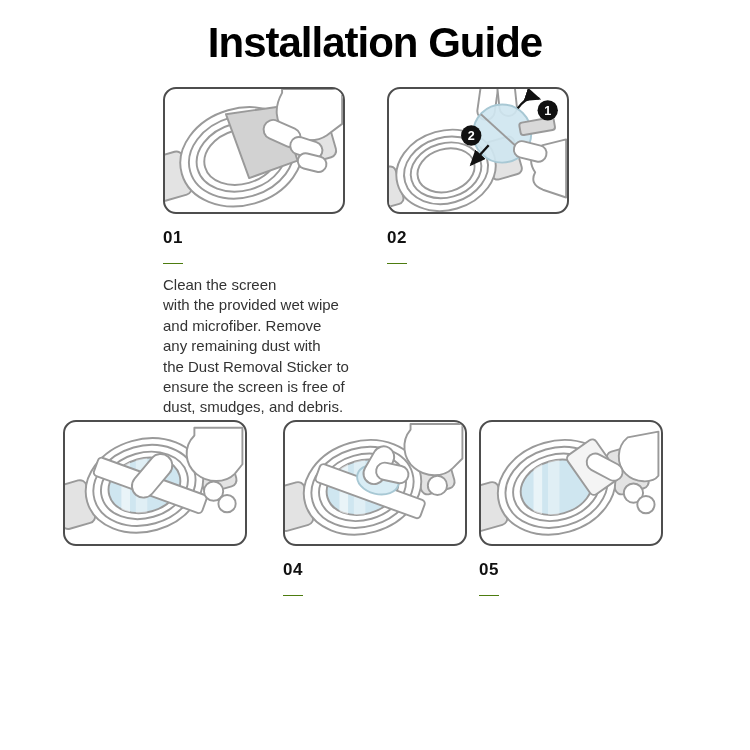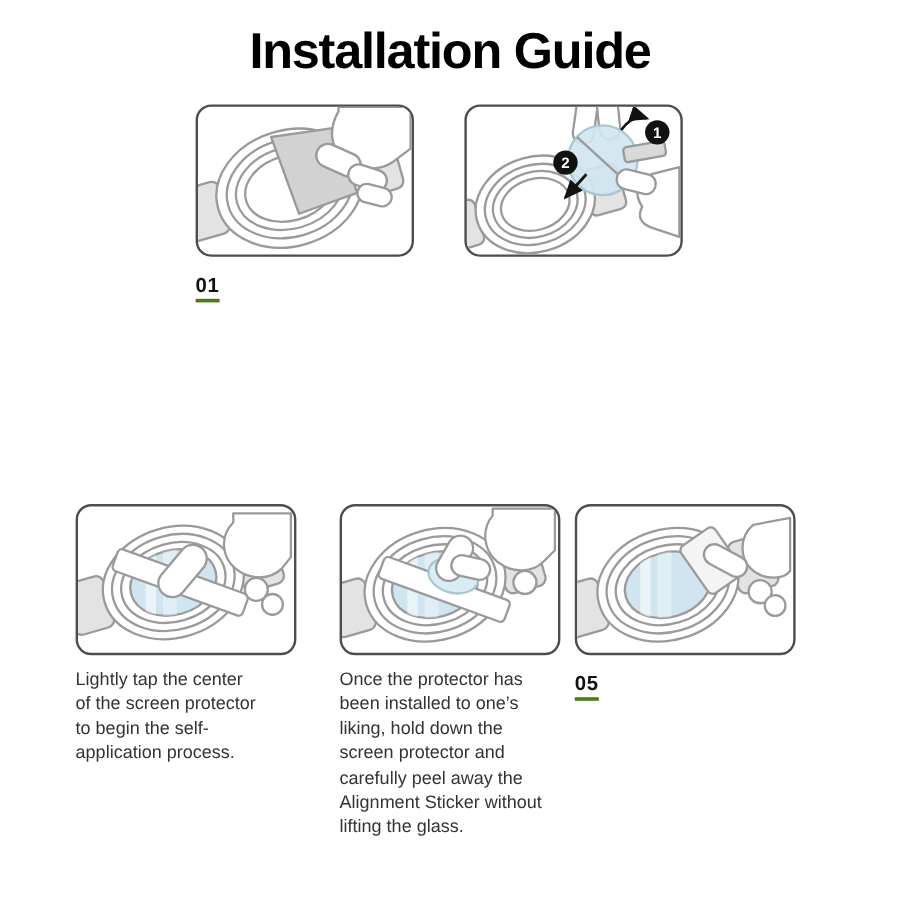--- a/index.html
+++ b/index.html
@@ -11,21 +11,21 @@
     position:absolute;left:0;top:20px;width:750px;text-align:center;
     font-size:42px;font-weight:bold;letter-spacing:-1px;color:#000;margin:0;line-height:1.1;
   }
   .step{position:absolute;}
   .panel{
     box-sizing:border-box;border:2.5px solid #4d4d4d;border-radius:13px;background:#fff;overflow:hidden;
   }
   .panel svg{display:block;width:100%;height:100%;}
   .step-num{
     display:inline-block;margin-top:15px;font-size:17px;font-weight:bold;color:#111;
-    letter-spacing:0.5px;border-bottom:3px solid #4d7c0f;padding-bottom:3px;line-height:1;
+    letter-spacing:0.5px;border-bottom:1px solid #4d7c0f;padding-bottom:17px;line-height:1;
   }
   .step-text{
     margin:11px 0 0 0;font-size:15px;line-height:1.36;color:#333;white-space:pre-line;
   }
   
   .s1{left:163px;top:87px;width:205px;}
   .s2{left:387px;top:87px;width:205px;}
   .s3{left:63px; top:420px;width:208px;}
   .s4{left:283px;top:420px;width:208px;}
   .s5{left:479px;top:420px;width:215px;}
@@ -57,20 +57,27 @@
         <polygon points="62,26 118,18 136,74 86,92" fill="#d2d2d2" stroke="#9a9a9a" stroke-width="2" stroke-linejoin="round"></polygon>
         <g class="art">
           <path d="M120,4 C 112,18 112,34 124,44 C 136,54 154,56 166,48 L 182,36 L 182,0 L 120,0 Z"></path>
           <rect x="100" y="36" width="40" height="20" rx="10" transform="rotate(24 120 46)"></rect>
           <rect x="128" y="52" width="34" height="18" rx="9" transform="rotate(18 145 61)"></rect>
           <rect x="136" y="68" width="30" height="16" rx="8" transform="rotate(14 151 76)"></rect>
         </g>
       </svg>
     </div>
     <div><span class="step-num">01</span></div>
+    <p class="step-text">Clean the screen
+with the provided wet wipe
+and microfiber. Remove
+any remaining dust with
+the Dust Removal Sticker to
+ensure the screen is free of
+dust, smudges, and debris.</p>
   </div>
 
   <div class="step s2">
     <div class="panel">
       <svg viewBox="0 0 182 127">
         <defs>
           <marker id="ah2" markerWidth="8" markerHeight="8" refX="6" refY="3" orient="auto">
             <path d="M0,0 L7,3 L0,6 Z" fill="#111"></path>
           </marker>
         </defs>
@@ -96,20 +103,21 @@
           <rect x="128" y="56" width="34" height="17" rx="8" transform="rotate(14 145 64)"></rect>
         </g>
         <path d="M132,20 Q 142,6 154,10" fill="none" stroke="#111" stroke-width="2.4" marker-end="url(#ah2)"></path>
         <circle cx="163" cy="22" r="10.5" fill="#111111"></circle>
         <text class="marker-num" x="163" y="27">1</text>
         <circle cx="84" cy="48" r="10.5" fill="#111111"></circle>
         <text class="marker-num" x="84" y="53">2</text>
         <line x1="102" y1="58" x2="84" y2="78" stroke="#111" stroke-width="2.4" marker-end="url(#ah2)"></line>
       </svg>
     </div>
+    <div><span class="step-num">02</span></div>
   </div>
 
   <div class="step s3">
     <div class="panel">
       <svg viewBox="0 0 182 127">
         <defs>
           <clipPath id="scr3">
               <ellipse cx="80" cy="66" rx="38" ry="28" transform="rotate(-16 80 66)"></ellipse>
             </clipPath>
         </defs>
@@ -129,24 +137,20 @@
         </g>
         <rect x="26" y="56" width="120" height="20" rx="4" transform="rotate(20 86 66)" fill="#fff" stroke="#9a9a9a" stroke-width="2"></rect>
         <g class="art">
           <path d="M132,14 C 120,26 122,44 134,54 C 146,64 164,64 174,54 L 182,44 L 182,6 L 132,6 Z"></path>
           <circle cx="152" cy="72" r="10"></circle>
           <circle cx="166" cy="85" r="9"></circle>
           <rect x="76" y="30" width="24" height="52" rx="12" transform="rotate(40 88 56)"></rect>
         </g>
       </svg>
     </div>
-    <p class="step-text">Lightly tap the center
-of the screen protector
-to begin the self-
-application process.</p>
   </div>
 
   <div class="step s4">
     <div class="panel">
       <svg viewBox="0 0 182 127">
         <defs>
           <clipPath id="scr4">
               <ellipse cx="78" cy="68" rx="38" ry="28" transform="rotate(-16 78 68)"></ellipse>
             </clipPath>
         </defs>
@@ -167,27 +171,21 @@
         <rect x="28" y="62" width="116" height="20" rx="4" transform="rotate(20 86 72)" fill="#fff" stroke="#9a9a9a" stroke-width="2"></rect>
         <ellipse cx="94" cy="60" rx="22" ry="15" stroke="#a8c8d4" stroke-width="2" transform="rotate(14 94 60)" fill="#d9edf5"></ellipse>
         <g class="art">
           <path d="M128,8 C 118,20 120,38 132,48 C 144,58 162,58 172,48 L 182,38 L 182,2 L 128,2 Z"></path>
           <rect x="84" y="24" width="22" height="42" rx="11" transform="rotate(30 95 45)"></rect>
           <rect x="92" y="44" width="34" height="18" rx="9" transform="rotate(12 109 53)"></rect>
           <circle cx="156" cy="66" r="10"></circle>
         </g>
       </svg>
     </div>
-    <p class="step-text">Once the protector has
-been installed to one’s
-liking, hold down the
-screen protector and
-carefully peel away the
-Alignment Sticker without
-lifting the glass.</p>
+    <div><span class="step-num">04</span></div>
   </div>
 
   <div class="step s5">
     <div class="panel">
       <svg viewBox="0 0 182 127">
         <defs>
           <clipPath id="scr5">
               <ellipse cx="76" cy="68" rx="38" ry="28" transform="rotate(-16 76 68)"></ellipse>
             </clipPath>
         </defs>

